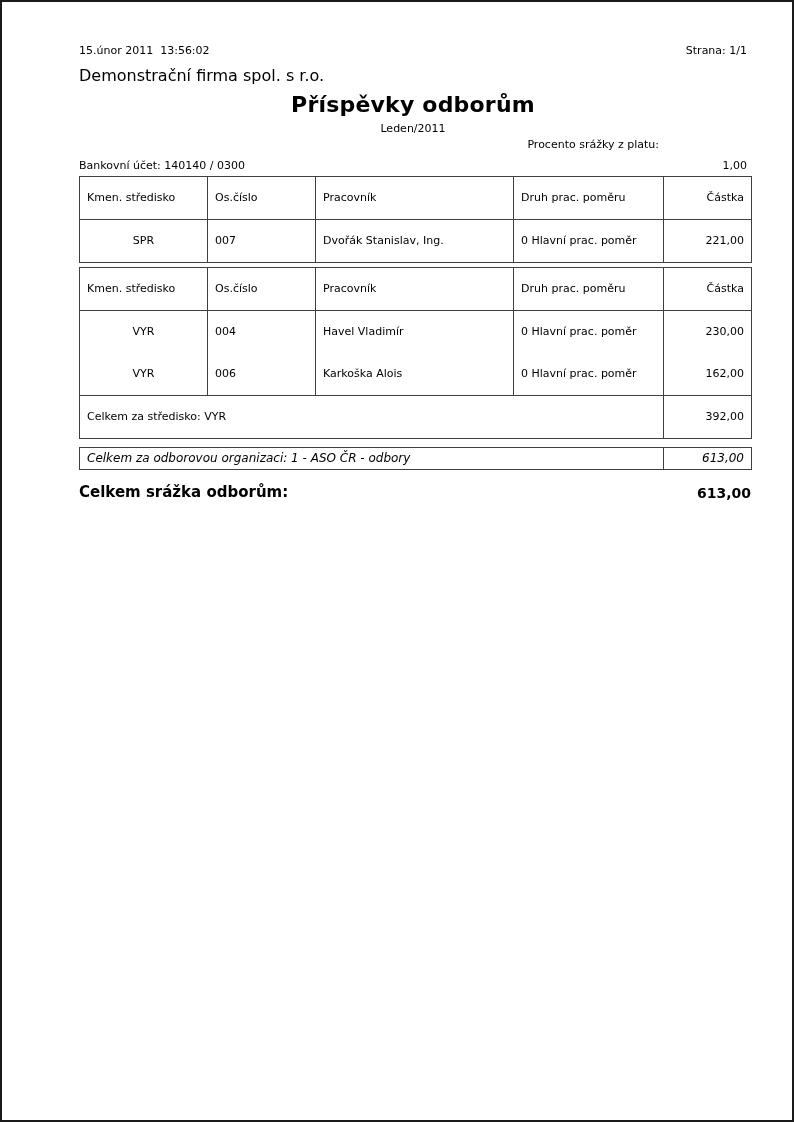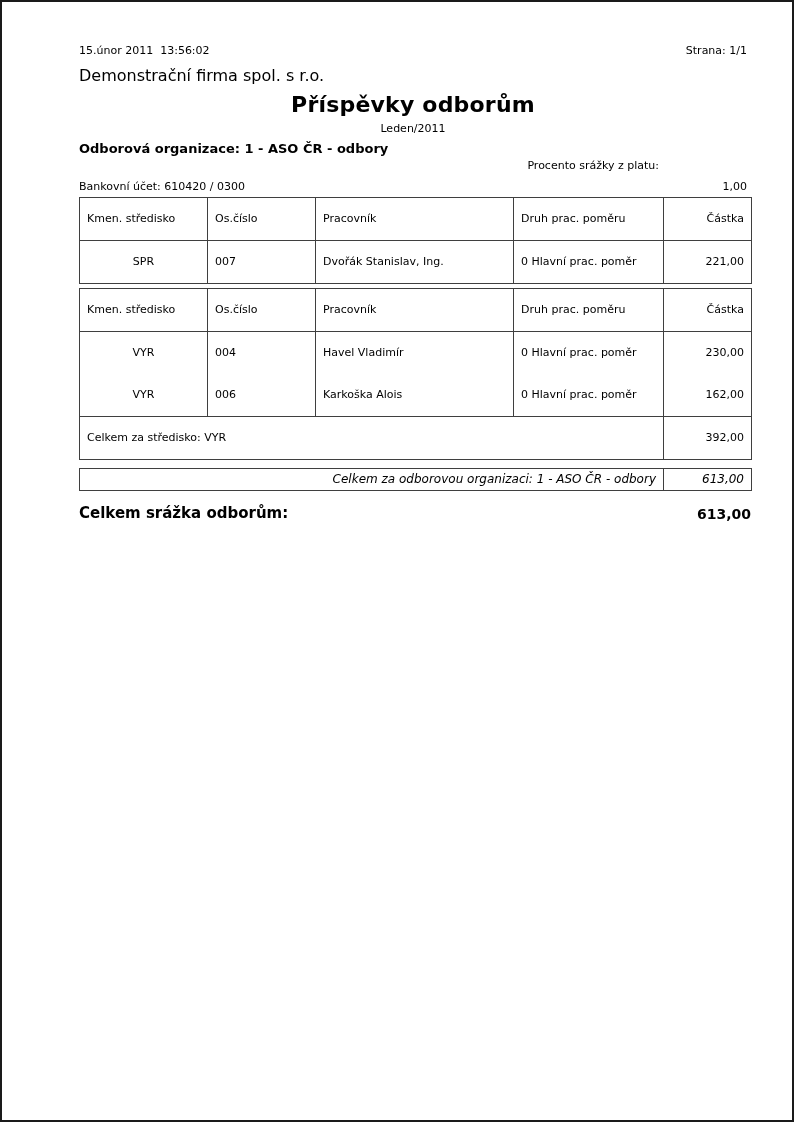--- a/index.html
+++ b/index.html
@@ -70,21 +70,20 @@
     border: 1px solid #3f3f3f;
     font-size: 12px;
     font-style: italic;
   }
   table.orgtotal td {
     padding: 3px 7px;
     height: 21px;
     line-height: 15px;
     white-space: nowrap;
     overflow: hidden;
-    text-align: right;
   }
   table.orgtotal td.num { border-left: 1px solid #3f3f3f; }
 
   .grand { margin-top: 13px; width: 672px; }
   .grand .lbl { font-size: 15px; font-weight: bold; }
   .grand .val { font-size: 14px; font-weight: bold; text-align: right; }
 </style>
 </head>
 <body>
 
@@ -94,24 +93,23 @@
     <span class="datetime">15.únor 2011  13:56:02</span>
     <span>Strana: 1/1</span>
   </div>
 
   <div class="company">Demonstrační firma spol. s r.o.</div>
 
   <div class="title">Příspěvky odborům</div>
 
   <div class="period">Leden/2011</div>
 
-  <div class="orgline">Odborová organizace: 1 - ASO ČR - odbory</div>
 
   <div class="row bankline">
-    <span>Bankovní účet: 610420 / 0300</span>
+    <span>Bankovní účet: 140140 / 0300</span>
     <span class="pct">
       <span>Procento srážky z platu:</span>
       <span class="pct-value">1,00</span>
     </span>
   </div>
 
   <table class="grp">
     <colgroup>
         <col class="c1">
         <col class="c2">

